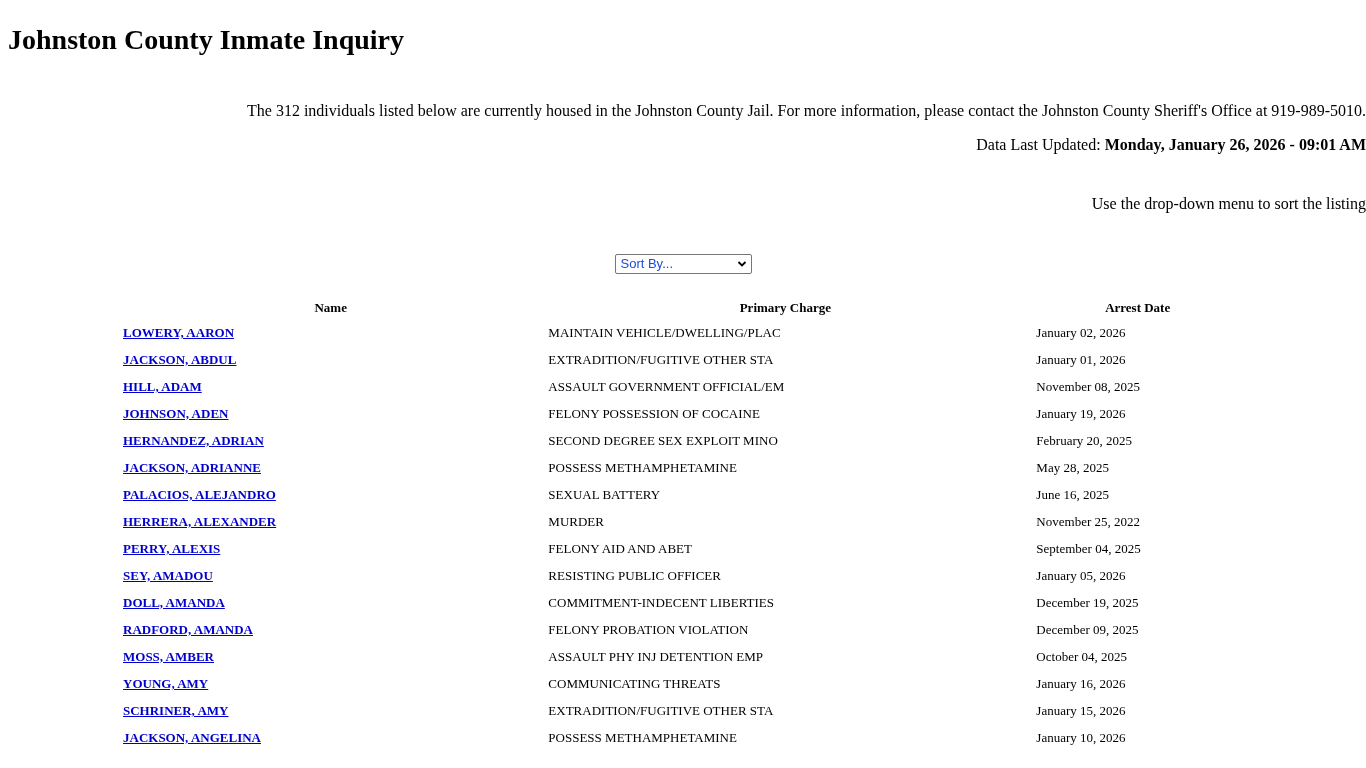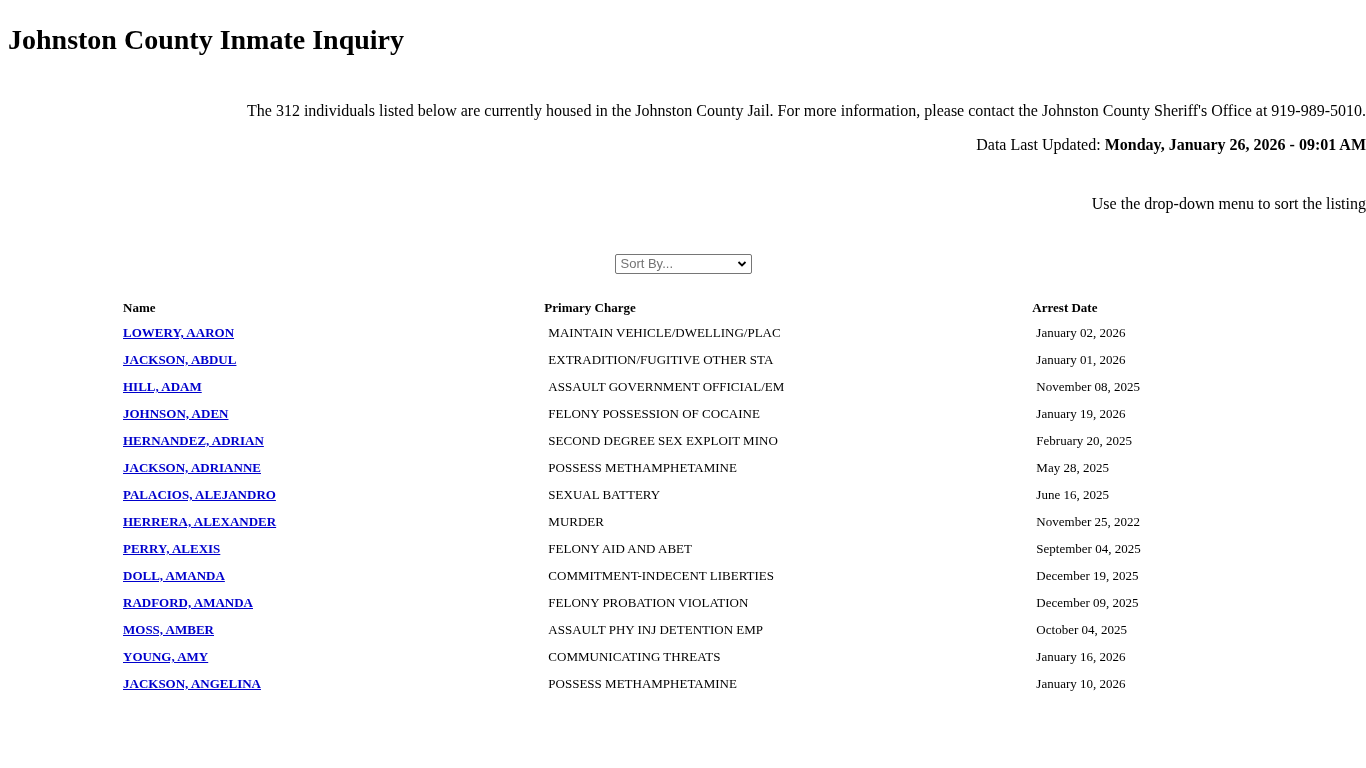--- a/index.html
+++ b/index.html
@@ -53,21 +53,21 @@
       width: 135px;
       height: 18px;
       border: 1px solid #767676;
       border-radius: 2px;
       background: #ffffff;
       box-sizing: content-box;
       text-align: center;
       font-family: "Liberation Sans", "DejaVu Sans", sans-serif;
       font-size: 13px;
       line-height: 18px;
-      color: #737373;
+      color: #1d4ed8;
       cursor: pointer;
     }
     .sort-select .sort-label {
       position: absolute;
       left: 5px;
       top: 0;
     }
     .sort-select .chev {
       position: absolute;
       right: 4px;
@@ -84,21 +84,21 @@
       border-collapse: separate;
       border-spacing: 2px 0;
       font-size: 13px;
     }
     table.inmates th {
       font-weight: bold;
       font-size: 13px;
       height: 22px;
       line-height: 22px;
       padding: 0 2px;
-      text-align: left;
+      text-align: center;
     }
     table.inmates td {
       height: 27px;
       line-height: 27px;
       padding: 0 2px;
       text-align: left;
       white-space: nowrap;
       vertical-align: middle;
     }
     table.inmates th.col-name, table.inmates td.col-name { width: 424px; }
@@ -185,38 +185,48 @@
         <td class="col-name"><a class="inmate-link" href="#">HERRERA, ALEXANDER</a></td>
         <td class="col-charge row-data">MURDER</td>
         <td class="col-date row-data">November 25, 2022</td>
       </tr>
       <tr>
         <td class="col-name"><a class="inmate-link" href="#">PERRY, ALEXIS</a></td>
         <td class="col-charge row-data">FELONY AID AND ABET</td>
         <td class="col-date row-data">September 04, 2025</td>
       </tr>
       <tr>
+        <td class="col-name"><a class="inmate-link" href="#">SEY, AMADOU</a></td>
+        <td class="col-charge row-data">RESISTING PUBLIC OFFICER</td>
+        <td class="col-date row-data">January 05, 2026</td>
+      </tr>
+      <tr>
         <td class="col-name"><a class="inmate-link" href="#">DOLL, AMANDA</a></td>
         <td class="col-charge row-data">COMMITMENT-INDECENT LIBERTIES</td>
         <td class="col-date row-data">December 19, 2025</td>
       </tr>
       <tr>
         <td class="col-name"><a class="inmate-link" href="#">RADFORD, AMANDA</a></td>
         <td class="col-charge row-data">FELONY PROBATION VIOLATION</td>
         <td class="col-date row-data">December 09, 2025</td>
       </tr>
       <tr>
         <td class="col-name"><a class="inmate-link" href="#">MOSS, AMBER</a></td>
         <td class="col-charge row-data">ASSAULT PHY INJ DETENTION EMP</td>
         <td class="col-date row-data">October 04, 2025</td>
       </tr>
       <tr>
         <td class="col-name"><a class="inmate-link" href="#">YOUNG, AMY</a></td>
         <td class="col-charge row-data">COMMUNICATING THREATS</td>
         <td class="col-date row-data">January 16, 2026</td>
       </tr>
       <tr>
+        <td class="col-name"><a class="inmate-link" href="#">SCHRINER, AMY</a></td>
+        <td class="col-charge row-data">EXTRADITION/FUGITIVE OTHER STA</td>
+        <td class="col-date row-data">January 15, 2026</td>
+      </tr>
+      <tr>
         <td class="col-name"><a class="inmate-link" href="#">JACKSON, ANGELINA</a></td>
         <td class="col-charge row-data">POSSESS METHAMPHETAMINE</td>
         <td class="col-date row-data">January 10, 2026</td>
       </tr>
     </tbody>
 </table>
 
 </body></html>

